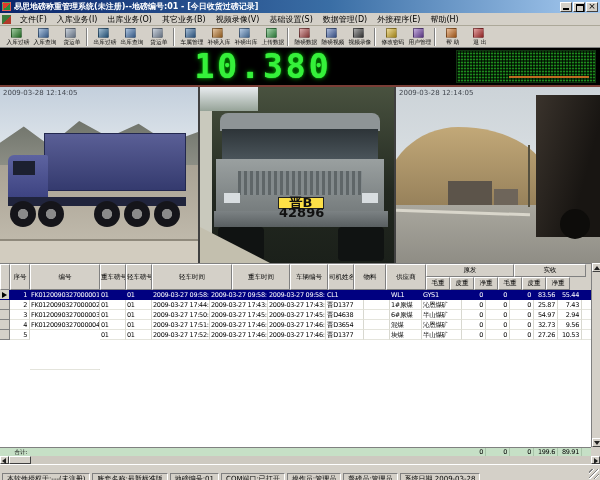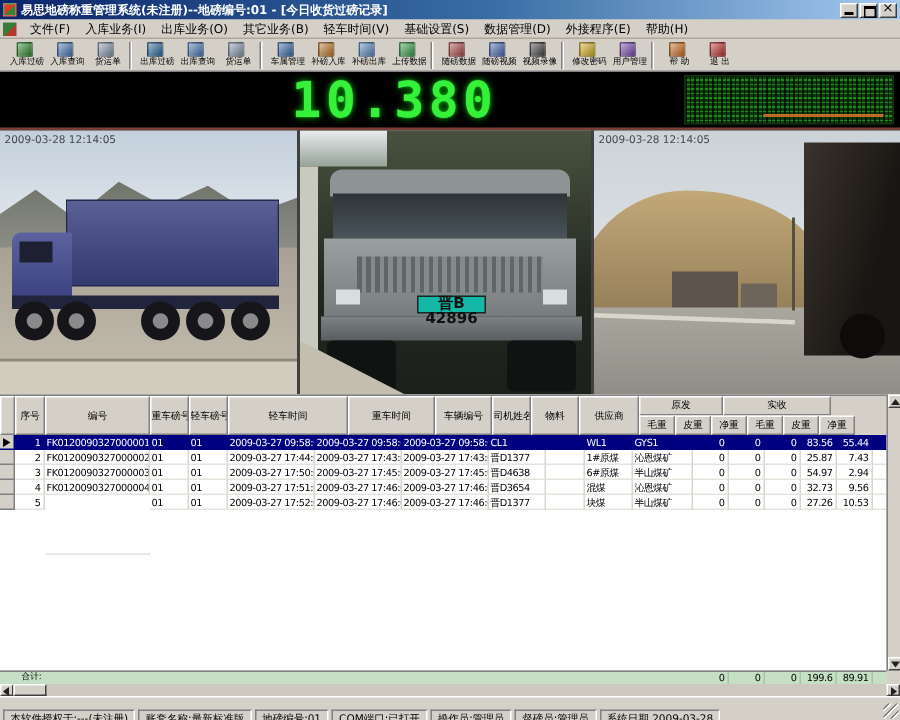--- a/index.html
+++ b/index.html
@@ -74,22 +74,22 @@
   .c2-skypatch { left:0; top:0; width:58px; height:24px; background:linear-gradient(#e8ecef,#96a398); }
   .c2-wall { left:0; top:24px; width:12px; bottom:0; background:#c9c9bd; }
   .c2-truck { left:14px; top:26px; width:174px; height:150px; }
   .c2-roof { left:6px; top:0; width:160px; height:18px; background:#8e9496; border-radius:8px 8px 0 0; }
   .c2-ws { left:8px; top:16px; width:156px; height:30px; background:linear-gradient(#2d3438,#4a545a); }
   .c2-face { left:2px; top:46px; width:168px; height:52px; background:linear-gradient(#9aa0a0,#777d7e); }
   .c2-grille { left:22px; top:12px; width:124px; height:24px;
     background:repeating-linear-gradient(90deg,#5f6668 0 3px,#838a8c 3px 6px); }
   .c2-lampL { left:10px; top:80px; width:16px; height:10px; background:#d8dde0; }
   .c2-lampR { right:10px; top:80px; width:16px; height:10px; background:#d8dde0; }
-  .c2-plate { left:64px; top:84px; width:46px; height:12px; background:#14b8a6; border:1px solid #222;
-    color:#111; font-size:10px; line-height:10px; text-align:center; font-weight:bold; z-index:3; }
+  .c2-plate { left:64px; top:84px; width:46px; height:12px; background:#fde047; border:1px solid #222;
+    color:#111; font-size:13px; line-height:10px; text-align:center; font-weight:bold; z-index:3; }
   .c2-bumper { left:0; top:98px; width:174px; height:16px; background:linear-gradient(#7c8284,#595f61); }
   .c2-wheelL { left:4px; top:114px; width:46px; height:34px; background:#101312; border-radius:4px; }
   .c2-wheelR { right:4px; top:114px; width:46px; height:34px; background:#101312; border-radius:4px; }
   .c2-ground { left:0; bottom:0; width:70px; height:36px; background:#c3bfae; clip-path:polygon(0 100%,0 0,100% 100%); }
   
   .c3-sky { inset:0; background:linear-gradient(#ccd3d8,#e9edef); }
   .c3-hill { left:-12px; top:40px; width:165px; height:80px; background:linear-gradient(#c2a878,#96805a);
     border-radius:45% 55% 0 0 / 90% 70% 0 0; }
   .c3-b1 { left:52px; top:94px; width:44px; height:26px; background:#5c544a; }
   .c3-b2 { left:98px; top:102px; width:24px; height:18px; background:#6e655a; }
@@ -168,21 +168,21 @@
     </div>
   </div>
 
   <div class="menubar">
 
     <div class="child-icon"></div>
   <span class="menu-item">文件(F)</span>
       <span class="menu-item">入库业务(I)</span>
       <span class="menu-item">出库业务(O)</span>
       <span class="menu-item">其它业务(B)</span>
-      <span class="menu-item">轻车时间(V)</span>
+      <span class="menu-item">视频录像(V)</span>
       <span class="menu-item">基础设置(S)</span>
       <span class="menu-item">数据管理(D)</span>
       <span class="menu-item">外接程序(E)</span>
       <span class="menu-item">帮助(H)</span>
     </div>
 
   <div class="toolbar">
 
       <div class="tbtn">
         <span class="ticon" style="background-color: rgb(46, 139, 46);"></span>
@@ -337,21 +337,21 @@
         <div class="hcell tall" style="width: 26px;">重车磅号</div>
         <div class="hcell tall" style="width: 26px;">轻车磅号</div>
         <div class="hcell tall" style="width: 80px;">轻车时间</div>
         <div class="hcell tall" style="width: 58px;">重车时间</div>
         <div class="hcell tall" style="width: 38px;">车辆编号</div>
         <div class="hcell tall" style="width: 26px;">司机姓名</div>
         <div class="hcell tall" style="width: 32px;">物料</div>
         <div class="hcell tall" style="width: 40px;">供应商</div>
         <div class="gwrap">
           <div class="gtop">
-            <div class="hcell gname" style="width: 56px;">原发</div>
+            <div class="hcell gname" style="width: 88px;">原发</div>
             <div class="hcell gname" style="width: 72px;">实收</div>
           </div>
           <div class="gbot">
             <div class="hcell sub" style="width: 24px;">毛重</div>
             <div class="hcell sub" style="width: 24px;">皮重</div>
             <div class="hcell sub" style="width: 24px;">净重</div>
             <div class="hcell sub" style="width: 24px;">毛重</div>
             <div class="hcell sub" style="width: 24px;">皮重</div>
             <div class="hcell sub" style="width: 24px;">净重</div>
           </div>

